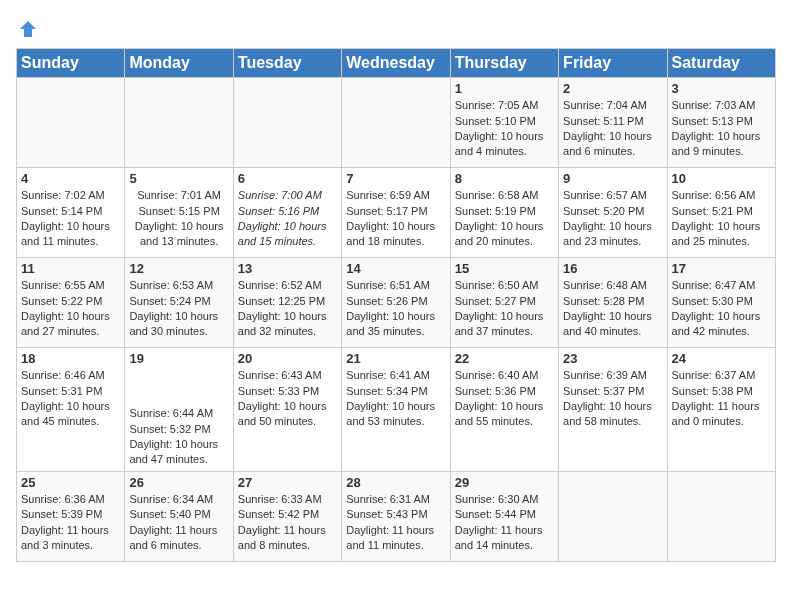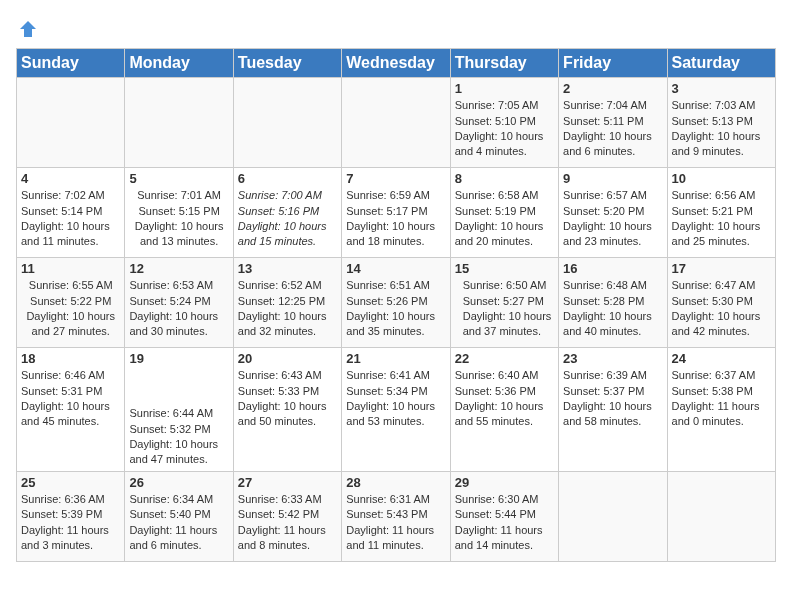--- a/index.html
+++ b/index.html
@@ -193,21 +193,21 @@
           <div class="day-num">10</div>
           <div class="day-info" style="white-space: pre-line;">Sunrise: 6:56 AM
 Sunset: 5:21 PM
 Daylight: 10 hours
 and 25 minutes.</div>
         </td>
       </tr>
       <tr>
         <td>
           <div class="day-num">11</div>
-          <div class="day-info" style="white-space: pre-line; text-align: center;">Sunrise: 6:55 AM
+          <div class="day-info" style="white-space: pre-line;">Sunrise: 6:55 AM
 Sunset: 5:22 PM
 Daylight: 10 hours
 and 27 minutes.</div>
         </td>
         <td>
           <div class="day-num">12</div>
           <div class="day-info" style="white-space: pre-line;">Sunrise: 6:53 AM
 Sunset: 5:24 PM
 Daylight: 10 hours
 and 30 minutes.</div>
@@ -221,21 +221,21 @@
         </td>
         <td>
           <div class="day-num">14</div>
           <div class="day-info" style="white-space: pre-line;">Sunrise: 6:51 AM
 Sunset: 5:26 PM
 Daylight: 10 hours
 and 35 minutes.</div>
         </td>
         <td>
           <div class="day-num">15</div>
-          <div class="day-info" style="white-space: pre-line; margin-left: 8px;">Sunrise: 6:50 AM
+          <div class="day-info" style="white-space: pre-line;">Sunrise: 6:50 AM
 Sunset: 5:27 PM
 Daylight: 10 hours
 and 37 minutes.</div>
         </td>
         <td>
           <div class="day-num">16</div>
           <div class="day-info" style="white-space: pre-line;">Sunrise: 6:48 AM
 Sunset: 5:28 PM
 Daylight: 10 hours
 and 40 minutes.</div>

